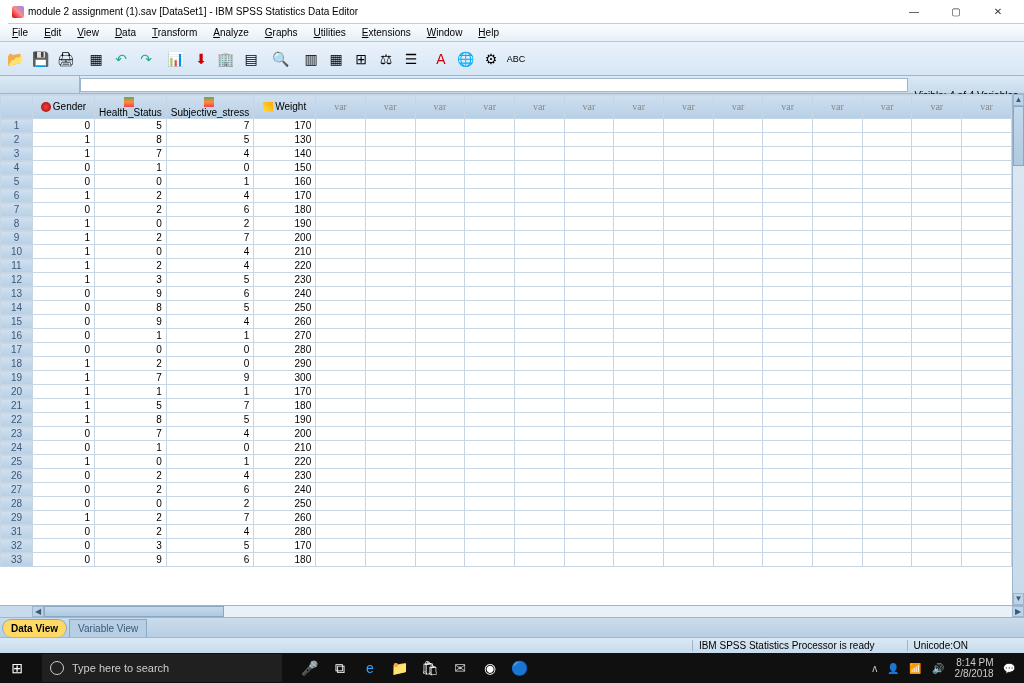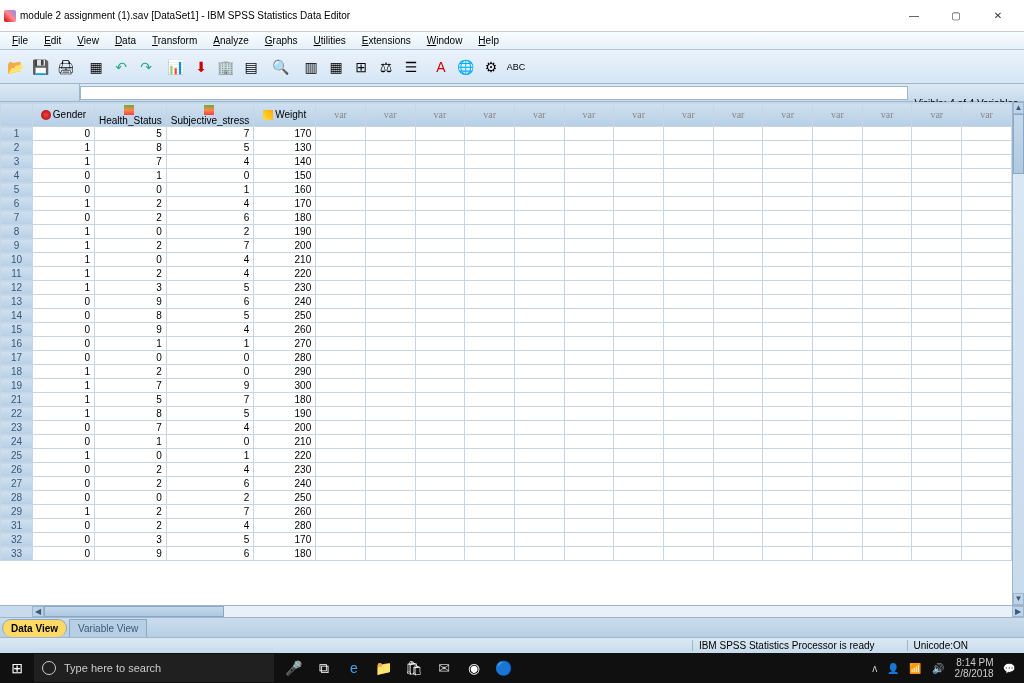--- a/index.html
+++ b/index.html
@@ -1,18 +1,18 @@
 <!DOCTYPE html>
 <html><head>
 <meta charset="utf-8">
 <style>
   * { box-sizing: border-box; margin: 0; padding: 0; font-family: Tahoma, Arial, sans-serif; }
   body { width: 1024px; height: 683px; overflow: hidden; background: #fff; display: flex; flex-direction: column; font-size: 10px; }
   
-  .titlebar { height: 32px; background: #fff; display: flex; align-items: center; padding: 8px 4px; border-bottom: 1px solid #ccc; }
+  .titlebar { height: 24px; background: #fff; display: flex; align-items: center; padding: 8px 4px; border-bottom: 1px solid #ccc; margin-left: 8px; }
   .titlebar .icon { width: 12px; height: 12px; background: linear-gradient(45deg,#c00,#f88,#88f); border-radius: 2px; margin-right: 4px; }
   .titlebar .title { font-size: 10px; color: #000; flex: 1; }
   .winbtns { display: flex; gap: 14px; margin-right: 8px; }
   .winbtn { width: 28px; height: 14px; display: flex; align-items: center; justify-content: center; font-size: 10px; color: #333; cursor: pointer; }
   
   .menubar { height: 18px; background: linear-gradient(#fafdff,#e6f0f7); display: flex; align-items: center; padding: 0 4px; border-bottom: 1px solid #b4c5d6; }
   .menu-item { font-size: 10px; color: #000; padding: 2px 8px; cursor: pointer; }
   .menu-item u { text-decoration: underline; }
   
   .toolbar { height: 34px; background: linear-gradient(#eaf2fb,#d6e6f5); display: flex; align-items: center; padding: 0 4px; gap: 1px; border-bottom: 1px solid #9db6ce; }
@@ -48,21 +48,21 @@
   .view-tabs { height: 20px; background: linear-gradient(#cbdceb,#b7cfe5); display: flex; align-items: flex-end; padding: 0 2px; border-top: 1px solid #9db6ce;}
   .vtab { font-size: 10px; padding: 3px 8px; border: 1px solid #8aa8c4; border-bottom: none; margin-right: 2px; cursor: pointer; }
   .vtab.active { background: #ffd966; font-weight: bold; border-radius: 9px; }
   .vtab.inactive { background: #b7cfe5; color: #3a5878; }
   
   .statusbar { height: 16px; background: linear-gradient(#dce9f4,#c7dbec); display: flex; align-items: center; justify-content: flex-end; font-size: 10px; color: #000; padding: 0 4px; gap: 26px; border-top:1px solid #9db6ce;}
   .status-cell { border-left: 1px solid #9db6ce; padding: 0 6px; }
   
   .taskbar { height: 30px; background: #101010; display: flex; align-items: center; color: #fff; }
   .start { width: 34px; height: 30px; display: flex; align-items: center; justify-content: center; font-size: 14px; cursor:pointer;}
-  .search { display: flex; align-items: center; background: #202020; height: 28px; margin: 1px 0; padding: 0 8px; width: 240px; color: #ccc; font-size: 11px; gap:8px;}
+  .search { display: flex; align-items: center; background: #202020; height: 28px; margin: 1px 8px; padding: 0 8px; width: 240px; color: #ccc; font-size: 11px; gap:8px;}
   .search .circ { width:14px; height:14px; border:1.5px solid #ccc; border-radius:50%; }
   .tray { margin-left: auto; display: flex; align-items: center; gap: 10px; padding: 0 8px; font-size: 10px; color:#ccc;}
   .tray .clock { text-align: right; line-height: 11px; }
   .taskicons { display:flex; align-items:center; gap:2px; margin-left:6px;}
   .tic { width:28px; height:28px; display:flex; align-items:center; justify-content:center; font-size:14px; cursor:pointer;}
   .folder { color:#ffcc4d;} .edge{color:#3ca4f4;} .store{color:#fff;} .mail{color:#ccc;} .chrome{color:#fff;}
 </style>
 </head>
 <body>
 
@@ -528,20 +528,41 @@
             <td></td>
             <td></td>
             <td></td>
           </tr>
           <tr>
             <th>19</th>
             <td>1</td>
             <td>7</td>
             <td>9</td>
             <td>300</td>
+            <td></td>
+            <td></td>
+            <td></td>
+            <td></td>
+            <td></td>
+            <td></td>
+            <td></td>
+            <td></td>
+            <td></td>
+            <td></td>
+            <td></td>
+            <td></td>
+            <td></td>
+            <td></td>
+          </tr>
+          <tr>
+            <th>20</th>
+            <td>1</td>
+            <td>1</td>
+            <td>1</td>
+            <td>170</td>
             <td></td>
             <td></td>
             <td></td>
             <td></td>
             <td></td>
             <td></td>
             <td></td>
             <td></td>
             <td></td>
             <td></td>

